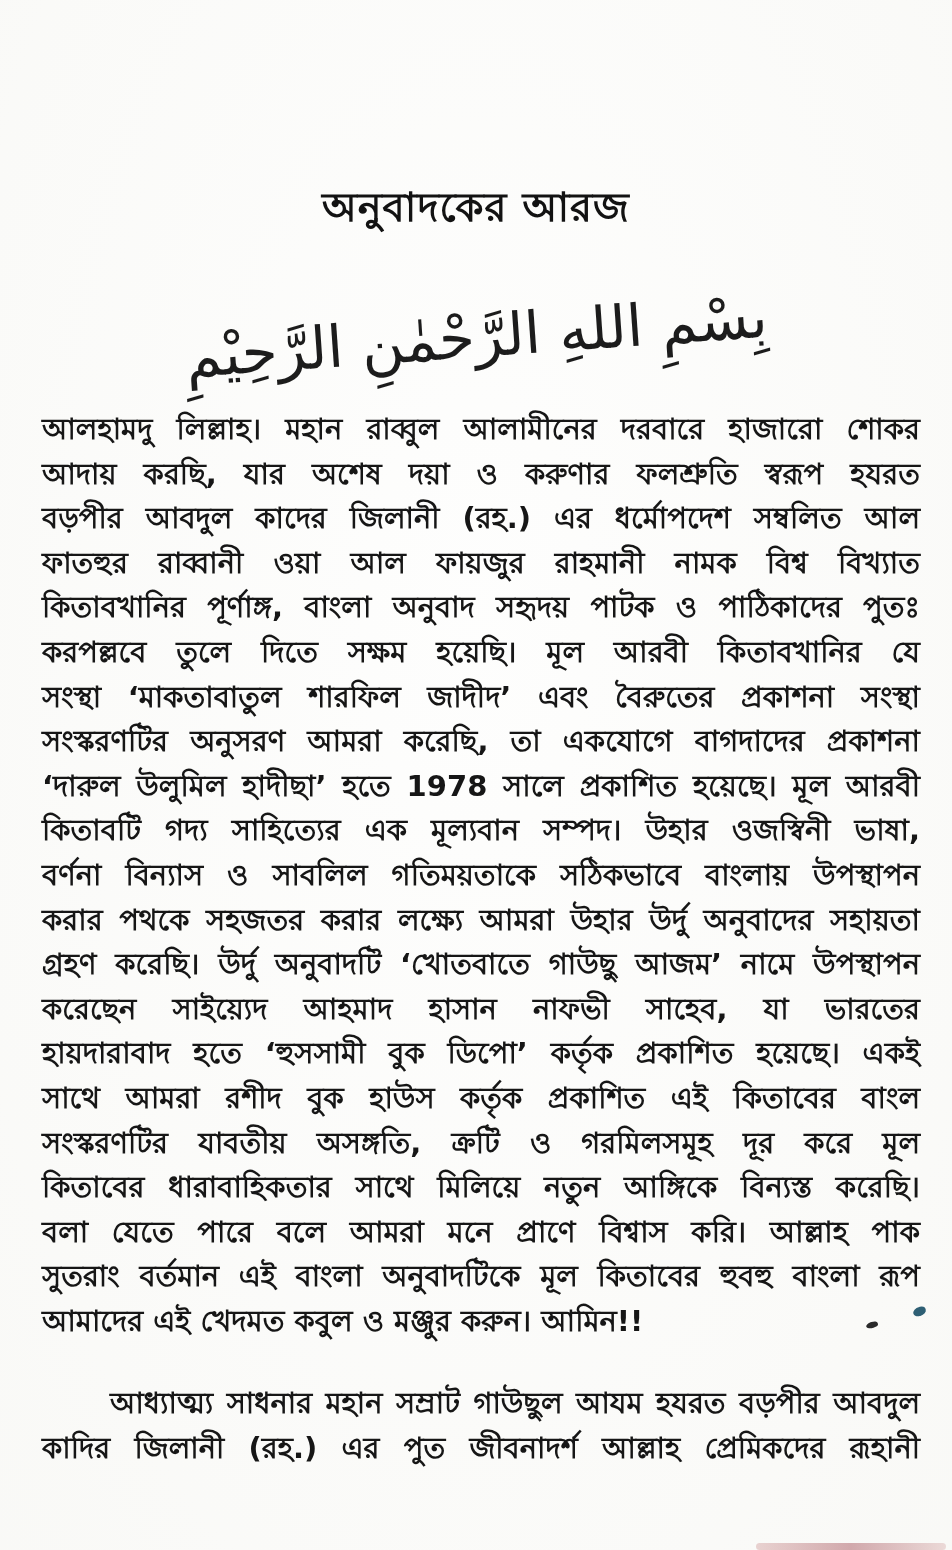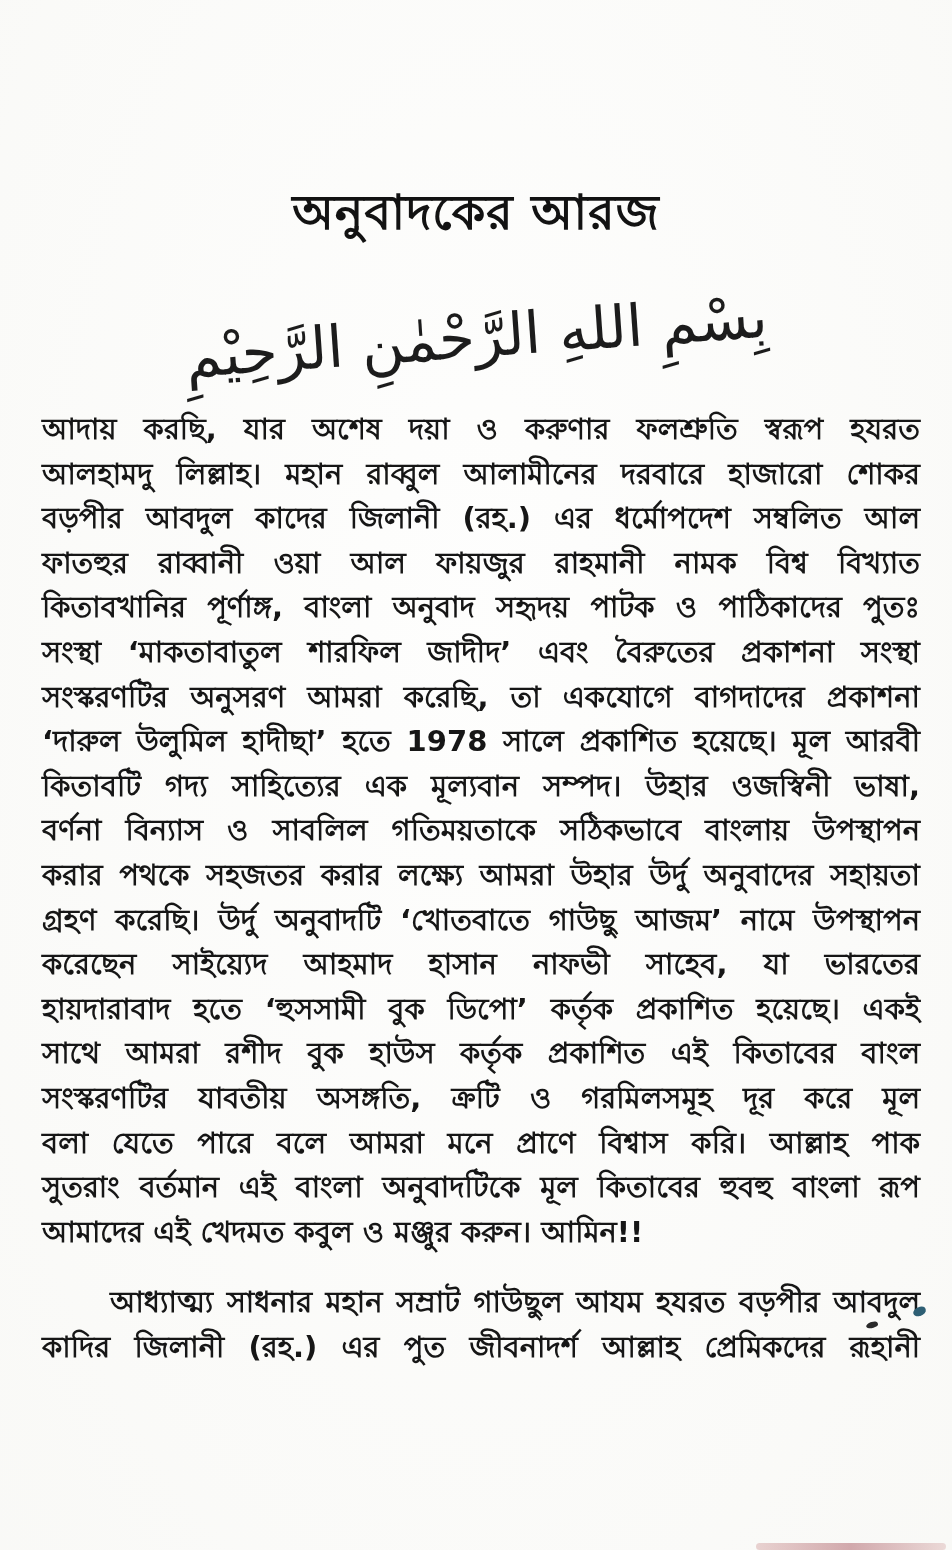--- a/index.html
+++ b/index.html
@@ -15,21 +15,21 @@
   .page {
     position: absolute; inset: 0;
     background:
       radial-gradient(ellipse at 50% 40%, rgba(255,255,255,0.6), rgba(240,240,236,0.25)),
       #fcfcfa;
   }
   .page-title {
     position: absolute;
     top: 176px; left: 0; right: 0;
     text-align: center;
-    font-size: 48px;
+    font-size: 40px;
     font-weight: 700;
     letter-spacing: 1px;
     color: #121212;
   }
   .bismillah {
     position: absolute;
     top: 272px; left: 0; right: 0;
     height: 130px;
     display: flex;
     align-items: center;
@@ -43,21 +43,21 @@
     transform: rotate(-4deg);
     letter-spacing: 1px;
   }
   .body-text {
     position: absolute;
     top: 407px;
     left: 42px;
     width: 878px;
   }
   .paragraph { width: 100%; }
-  .paragraph + .paragraph { margin-top: 26px; }
+  .paragraph + .paragraph { margin-top: 38px; }
   .text-line {
     width: 100%;
     font-size: 29px;
     font-weight: 600;
     line-height: 44.6px;
     height: 44.6px;
     white-space: nowrap;
     text-align: justify;
     text-align-last: justify;
     color: #161616;
@@ -100,36 +100,38 @@
 <div class="page">
 
   <h1 class="page-title">অনুবাদকের আরজ</h1>
 
   <div class="bismillah">
     <span class="bismillah-text">بِسْمِ اللهِ الرَّحْمٰنِ الرَّحِيْمِ</span>
   </div>
 
   <div class="body-text">
     <div class="paragraph para-end">
+        <div class="text-line">আলহামদু লিল্লাহ। মহান রাব্বুল আলামীনের দরবারে হাজারো শোকর</div>
         <div class="text-line">আদায় করছি, যার অশেষ দয়া ও করুণার ফলশ্রুতি স্বরূপ হযরত</div>
-        <div class="text-line">আলহামদু লিল্লাহ। মহান রাব্বুল আলামীনের দরবারে হাজারো শোকর</div>
         <div class="text-line">বড়পীর আবদুল কাদের জিলানী (রহ.) এর ধর্মোপদেশ সম্বলিত আল</div>
         <div class="text-line">ফাতহুর রাব্বানী ওয়া আল ফায়জুর রাহমানী নামক বিশ্ব বিখ্যাত</div>
         <div class="text-line">কিতাবখানির পূর্ণাঙ্গ, বাংলা অনুবাদ সহৃদয় পাটক ও পাঠিকাদের পুতঃ</div>
+        <div class="text-line">করপল্লবে তুলে দিতে সক্ষম হয়েছি। মূল আরবী কিতাবখানির যে</div>
         <div class="text-line">সংস্থা ‘মাকতাবাতুল শারফিল জাদীদ’ এবং বৈরুতের প্রকাশনা সংস্থা</div>
         <div class="text-line">সংস্করণটির অনুসরণ আমরা করেছি, তা একযোগে বাগদাদের প্রকাশনা</div>
         <div class="text-line">‘দারুল উলুমিল হাদীছা’ হতে 1978 সালে প্রকাশিত হয়েছে। মূল আরবী</div>
         <div class="text-line">কিতাবটি গদ্য সাহিত্যের এক মূল্যবান সম্পদ। উহার ওজস্বিনী ভাষা,</div>
         <div class="text-line">বর্ণনা বিন্যাস ও সাবলিল গতিময়তাকে সঠিকভাবে বাংলায় উপস্থাপন</div>
         <div class="text-line">করার পথকে সহজতর করার লক্ষ্যে আমরা উহার উর্দু অনুবাদের সহায়তা</div>
         <div class="text-line">গ্রহণ করেছি। উর্দু অনুবাদটি ‘খোতবাতে গাউছু আজম’ নামে উপস্থাপন</div>
         <div class="text-line">করেছেন সাইয়্যেদ আহমাদ হাসান নাফভী সাহেব, যা ভারতের</div>
         <div class="text-line">হায়দারাবাদ হতে ‘হুসসামী বুক ডিপো’ কর্তৃক প্রকাশিত হয়েছে। একই</div>
         <div class="text-line">সাথে আমরা রশীদ বুক হাউস কর্তৃক প্রকাশিত এই কিতাবের বাংল</div>
         <div class="text-line">সংস্করণটির যাবতীয় অসঙ্গতি, ক্রটি ও গরমিলসমূহ দূর করে মূল</div>
+        <div class="text-line">কিতাবের ধারাবাহিকতার সাথে মিলিয়ে নতুন আঙ্গিকে বিন্যস্ত করেছি।</div>
         <div class="text-line">বলা যেতে পারে বলে আমরা মনে প্রাণে বিশ্বাস করি। আল্লাহ পাক</div>
         <div class="text-line">সুতরাং বর্তমান এই বাংলা অনুবাদটিকে মূল কিতাবের হুবহু বাংলা রূপ</div>
         <div class="text-line">আমাদের এই খেদমত কবুল ও মঞ্জুর করুন। আমিন!!</div>
       </div>
     <div class="paragraph indent-first">
         <div class="text-line">আধ্যাত্ম্য সাধনার মহান সম্রাট গাউছুল আযম হযরত বড়পীর আবদুল</div>
         <div class="text-line">কাদির জিলানী (রহ.) এর পুত জীবনাদর্শ আল্লাহ প্রেমিকদের রূহানী</div>
       </div>
   </div>
 

